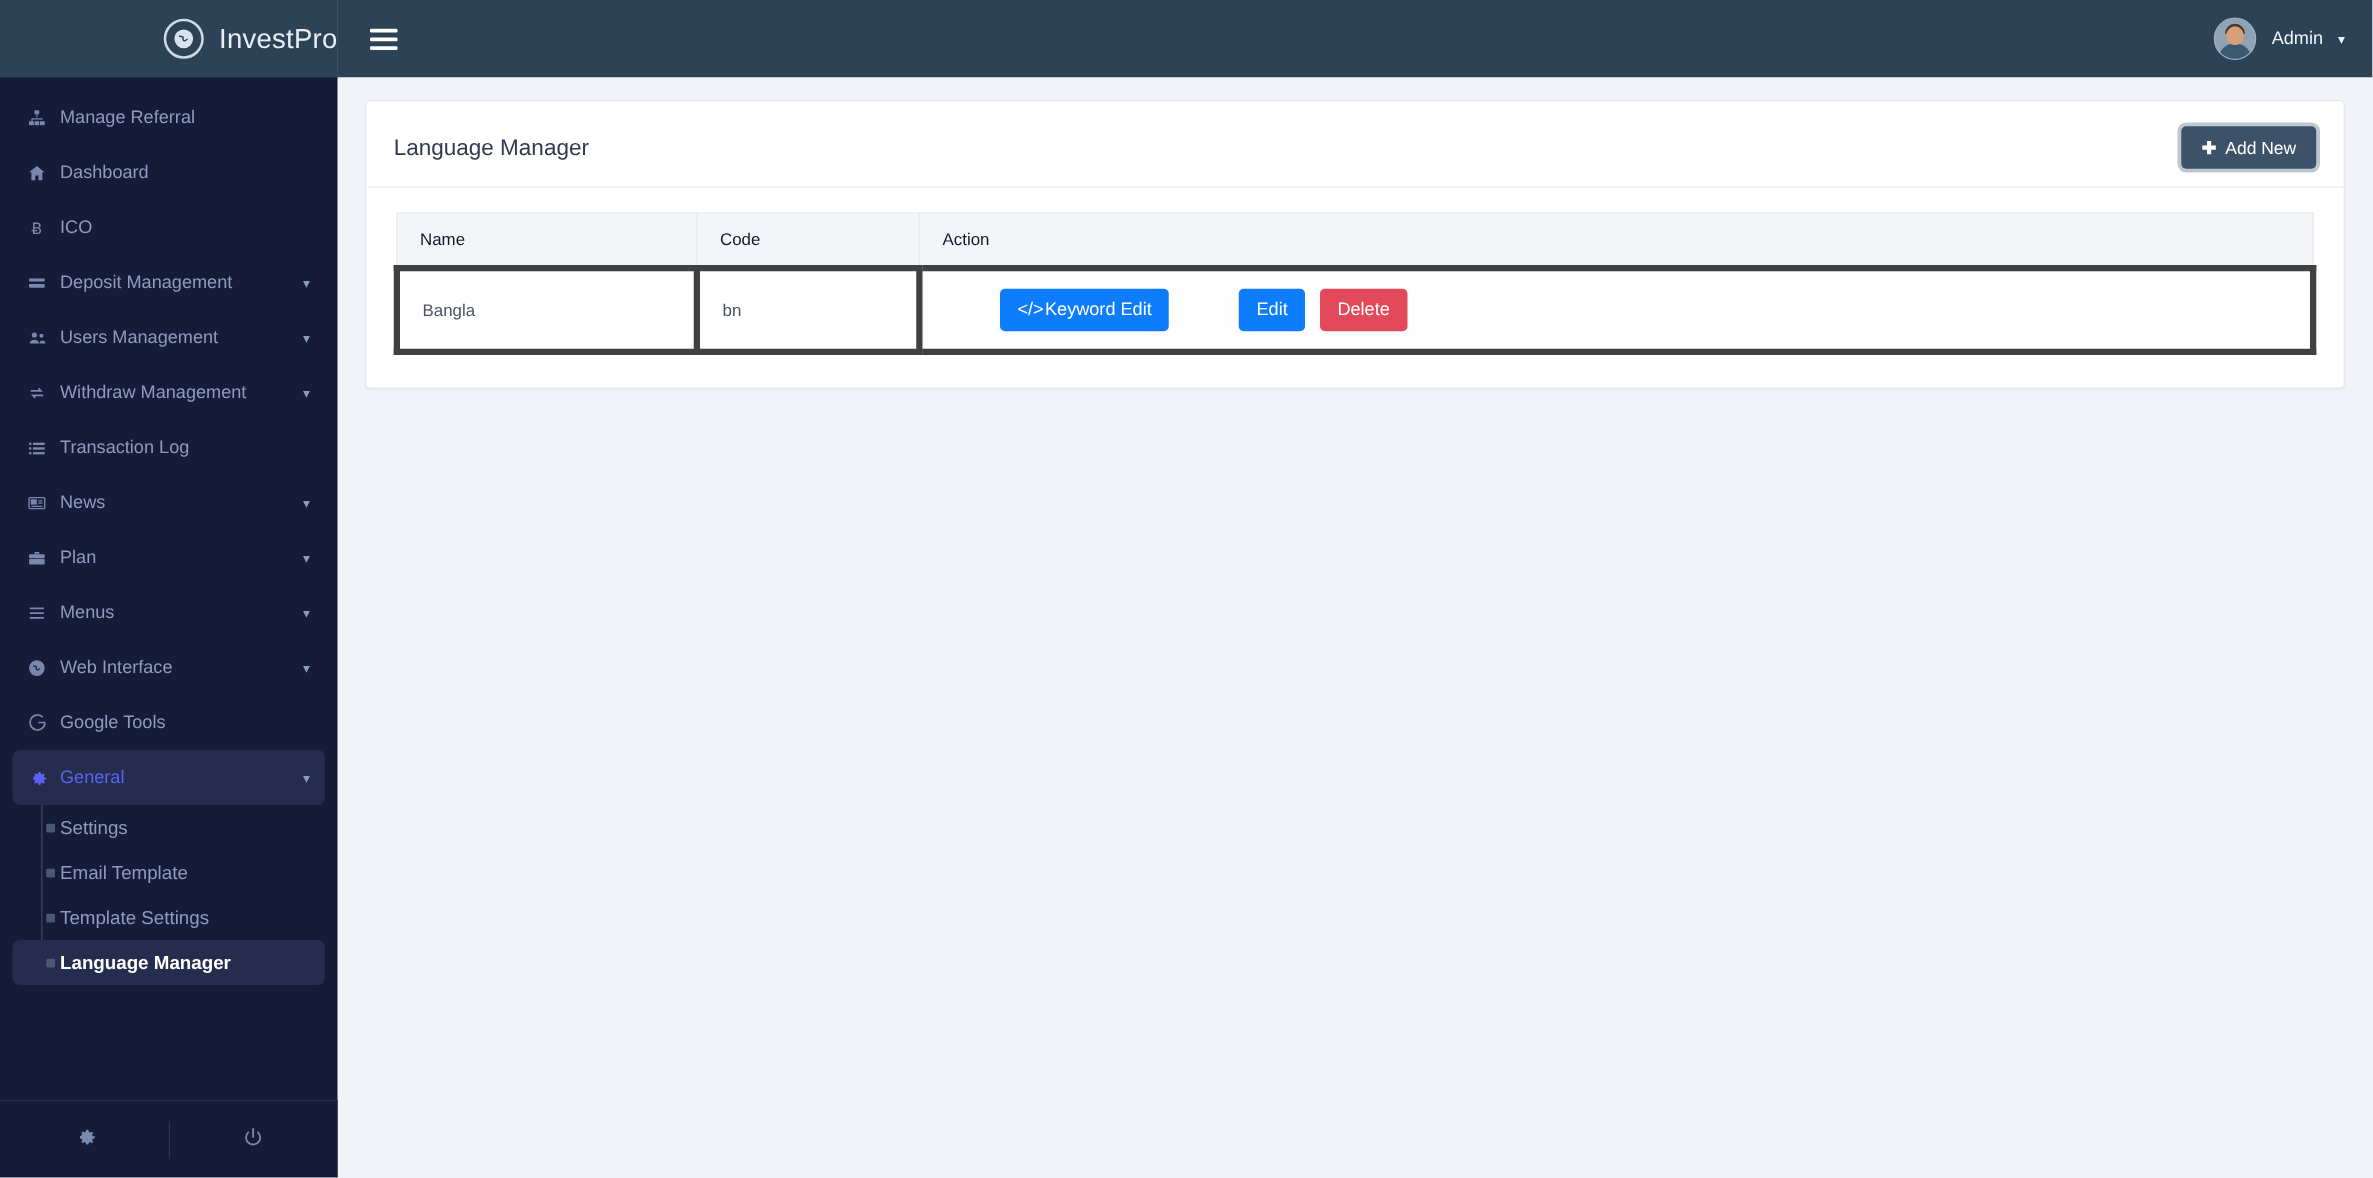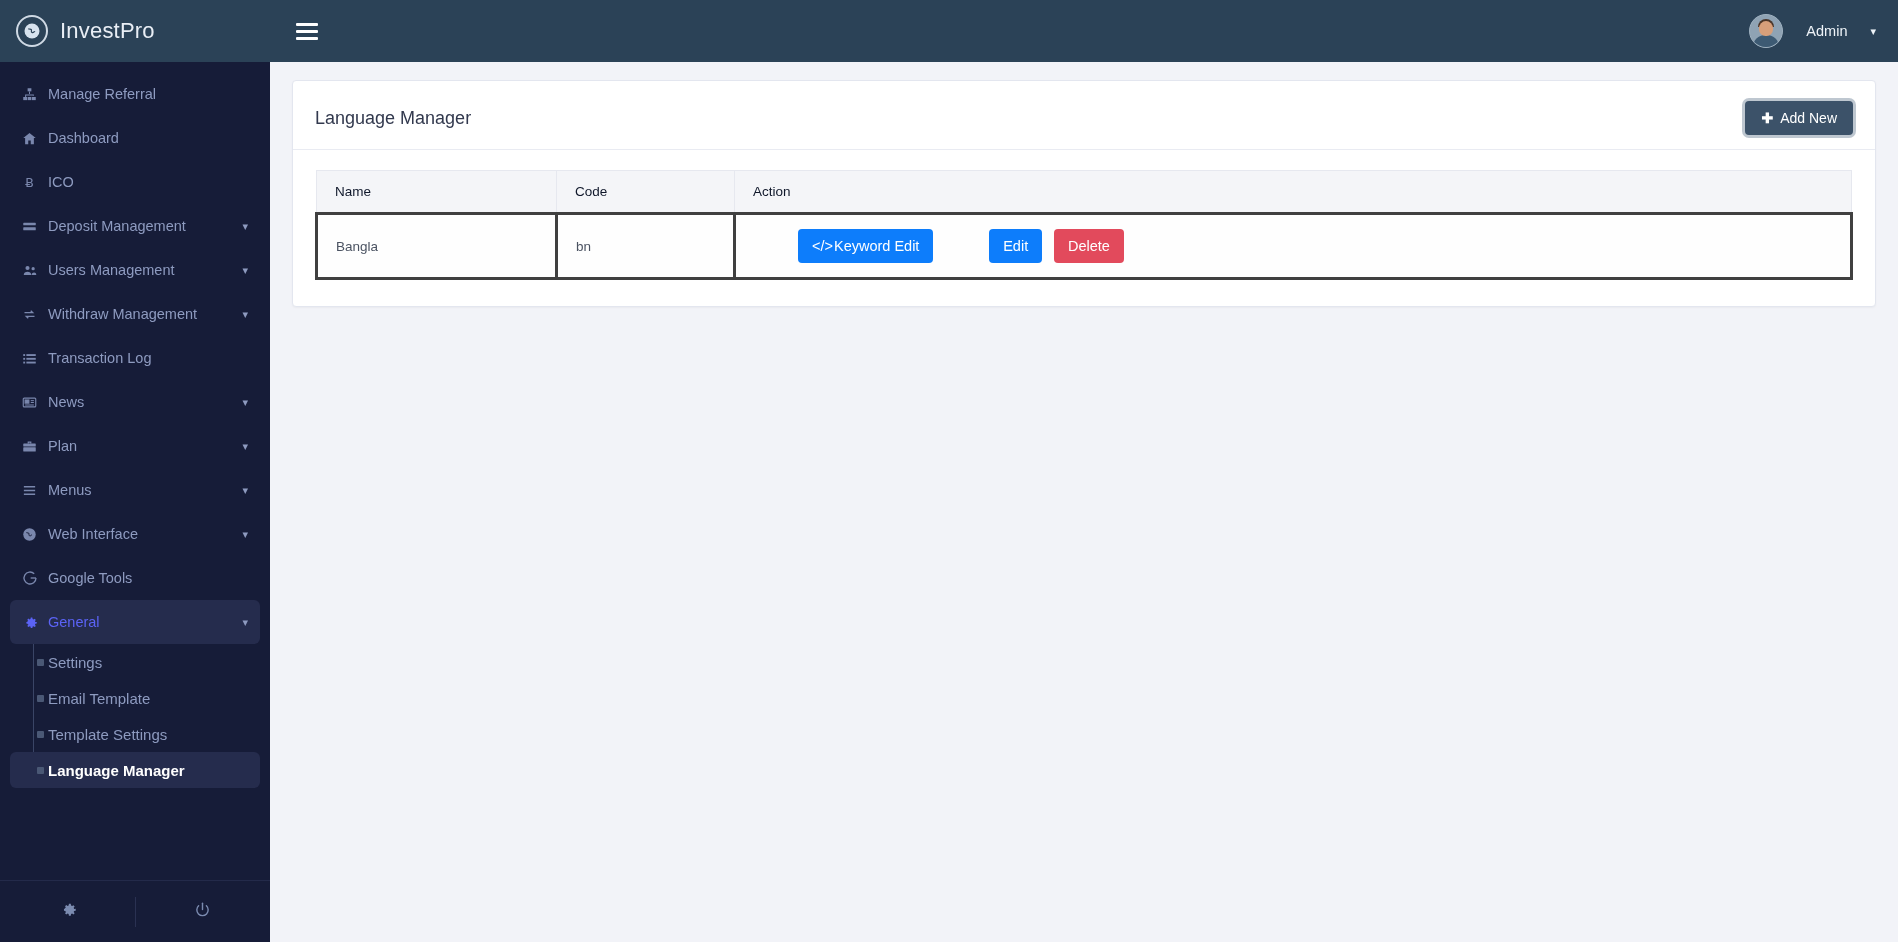--- a/index.html
+++ b/index.html
@@ -22,20 +22,21 @@
     display: flex;
     flex-direction: column;
   }
   .brand {
     height: 62px;
     background: #2b4257;
     display: flex;
     align-items: center;
     padding-left: 16px;
     gap: 12px;
+    justify-content: flex-end;
   }
   .brand-logo {
     width: 32px; height: 32px; border-radius: 50%;
     border: 2px solid #cfd9e4;
     display: flex; align-items: center; justify-content: center;
     color: #d7e2ee;
   }
   .brand-name {
     color: #e9eef5;
     font-size: 22px;
@@ -124,21 +125,21 @@
   .main { flex: 1; height: 942px; display: flex; flex-direction: column; }
   .topbar {
     height: 62px;
     background: #2b4257;
     display: flex;
     align-items: center;
     padding: 0 22px 0 26px;
   }
   .hamburger { display: flex; flex-direction: column; gap: 4px; cursor: pointer; }
   .hamburger span { display: block; width: 22px; height: 3px; background: #ffffff; border-radius: 1px; }
-  .topbar-right { margin-left: auto; display: flex; align-items: center; gap: 23px; cursor: pointer; }
+  .topbar-right { margin-left: auto; display: flex; align-items: center; gap: 12px; cursor: pointer; }
   .avatar {
     width: 34px; height: 34px; border-radius: 50%;
     background: #8fa3b4;
     overflow: hidden;
     position: relative;
     border: 1px solid #9fb1c0;
   }
   .avatar .head {
     position: absolute; left: 50%; top: 6px; transform: translateX(-50%);
     width: 14px; height: 15px; border-radius: 50% 50% 45% 45%;
@@ -203,21 +204,21 @@
   thead th {
     background: #f4f5f8;
     border: 1px solid #e6e8ef;
     text-align: left;
     padding: 13px 18px;
     font-size: 13.5px;
     font-weight: normal;
     color: #0f172a;
   }
   tbody td {
-    border: 3px solid #404040;
+    border: 5px solid #404040;
     padding: 14px 18px;
     font-size: 13.5px;
     color: #4b5362;
     vertical-align: middle;
     background: #fefefe;
   }
   .col-name { width: 240px; }
   .col-code { width: 178px; }
   .btn {
     border: none;

